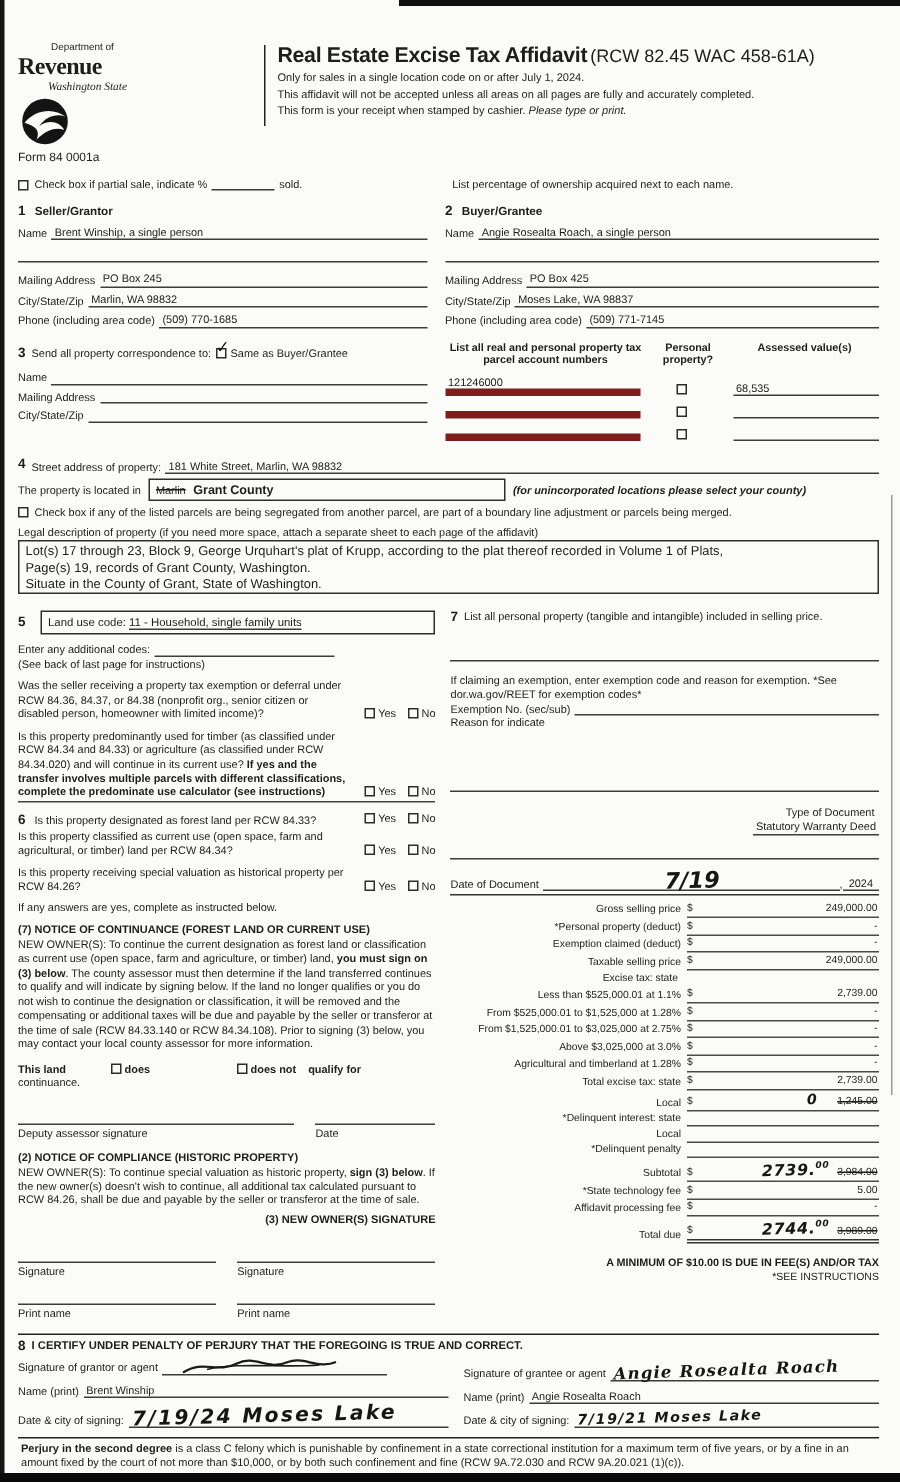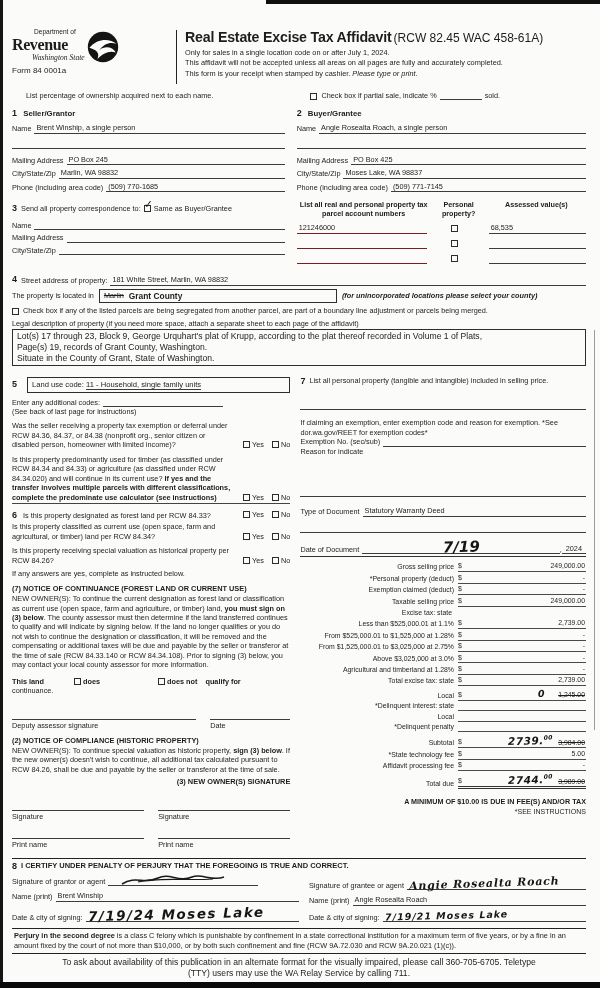--- a/index.html
+++ b/index.html
@@ -10,21 +10,21 @@
   }
   .bar-left{position:absolute;left:0;top:0;width:3px;height:100%;background:#151515;z-index:6;}
   .bar-top{position:absolute;top:0;left:266px;right:0;height:4px;background:#0f0f0f;z-index:6;}
   .bar-bottom{position:absolute;bottom:0;left:0;width:100%;height:6px;background:#0a0a0a;z-index:6;}
   .edge-right{position:absolute;right:5px;top:330px;height:400px;width:1px;background:#9a9a96;z-index:5;}
   .page{position:absolute;left:12px;top:0;width:580px;height:100%;padding-right:6px;}
   .b{font-weight:bold;} .i{font-style:italic;}
   
   .header{display:flex;padding-top:28px;}
   .logo-block{width:162px;flex:none;}
-  .logo-row{display:flex;align-items:center;}
+  .logo-row{display:flex;align-items:flex-start;flex-direction:column;}
   .dept{font-size:6.6px;margin-left:22px;}
   .rev{font-size:16px;font-weight:bold;font-family:"Liberation Serif",serif;letter-spacing:-0.4px;margin-top:-2px;}
   .wa{font-size:7.6px;font-style:italic;font-family:"Liberation Serif",serif;margin-left:20px;margin-top:-2px;}
   .form-no{font-size:8px;margin-top:3px;}
   .logo-mark{margin-left:2px;margin-top:2px;flex:none;}
   .hdr-div{width:0;border-left:1.5px solid #222;height:54px;margin:2px 8px 0 2px;flex:none;}
   .title-block{flex:1;}
   .title{font-size:14.2px;font-weight:bold;letter-spacing:-0.2px;}
   .title-suffix{font-size:12px;}
   .note{font-size:7.35px;margin-top:1px;}
@@ -36,21 +36,21 @@
   .fill{flex:1;border-bottom:1px solid #3c3c3c;padding:0 2px;min-height:9px;}
   .blankline{border-bottom:1px solid #3c3c3c;height:9px;margin-top:3px;}
   .secnum{font-size:9px;font-weight:bold;margin-right:4px;}
   .sec-head{font-size:7.8px;font-weight:bold;}
   .cols{display:flex;}
   .cleft{width:47.5%;} .cright{width:52.5%;padding-left:12px;}
   
   .parcel-head{display:flex;font-weight:bold;text-align:center;margin-top:9px;font-size:7.2px;line-height:1.2;}
   .ph1{flex:1.35;} .ph2{width:56px;flex:none;} .ph3{flex:1;}
   .parcel-row{display:flex;align-items:flex-end;margin-top:5px;}
-  .pr1{flex:1.35;border-bottom:1px solid #7f1d1d;padding:0 2px;min-height:10px;}
+  .pr1{flex:1.35;border-bottom:5px solid #7f1d1d;padding:0 2px;min-height:10px;}
   .pr2{width:56px;flex:none;text-align:center;}
   .pr3{flex:1;border-bottom:1px solid #3c3c3c;padding:0 2px;min-height:10px;margin-left:6px;}
   
   .located-row{display:flex;align-items:center;margin-top:3px;}
   .located-box{border:1px solid #2e2e2e;width:238px;padding:1px 4px;margin:0 5px;display:flex;gap:5px;align-items:center;flex:none;}
   .struck{text-decoration:line-through;}
   .county{font-weight:bold;font-size:8.4px;}
   .legal-box{border:1.2px solid #2e2e2e;padding:1px 4px;font-size:8.6px;line-height:1.25;margin-top:1px;}
   
   .mleft{width:48.5%;} .mright{width:51.5%;padding-left:10px;}
@@ -129,27 +129,27 @@
       <div class="note">Only for sales in a single location code on or after July 1, 2024.</div>
       <div class="note">This affidavit will not be accepted unless all areas on all pages are fully and accurately completed.</div>
       <div class="note">
         <span>This form is your receipt when stamped by cashier.</span>
         <span class="i">Please type or print.</span>
       </div>
     </div>
   </div>
 
   <div style="display:flex;margin-top:7px;">
-    <div style="width:52%;padding-left:14px;">List percentage of ownership acquired next to each name.</div>
     <div style="width:48%;display:flex;align-items:flex-end;">
       <span class="cb"></span>
       <span style="margin-left:4px;">Check box if partial sale, indicate %</span>
       <span style="width:42px;border-bottom:1px solid #3c3c3c;margin:0 3px;height:9px;"></span>
       <span>sold.</span>
     </div>
+    <div style="width:52%;padding-left:14px;">List percentage of ownership acquired next to each name.</div>
   </div>
 
   <div class="cols">
     <div class="cleft">
       <div class="sec-head" style="margin-top:8px;">
         <span class="secnum">1</span>
         <span>Seller/Grantor</span>
       </div>
       <div class="frow">
         <span class="lbl">Name</span>
@@ -384,21 +384,21 @@
 
       <div class="para" style="margin-top:8px;">If claiming an exemption, enter exemption code and reason for exemption. *See dor.wa.gov/REET for exemption codes*</div>
       <div class="frow" style="margin-top:0;">
         <span class="lbl">Exemption No. (sec/sub)</span>
         <span class="fill"></span>
       </div>
       <div>Reason for indicate</div>
 
       <div class="blankline" style="margin-top:32px;"></div>
 
-      <div class="frow" style="margin-top:9px;">
+      <div class="frow" style="margin-top:9px;flex-direction:column;">
         <span class="lbl">Type of Document</span>
         <span class="fill">Statutory Warranty Deed</span>
       </div>
       <div class="blankline" style="margin-top:7px;"></div>
 
       <div class="frow" style="margin-top:5px;">
         <span class="lbl">Date of Document</span>
         <span class="fill" style="display:flex;justify-content:center;align-items:flex-end;">
           <span class="hw hw-date">7/19</span>
         </span>

